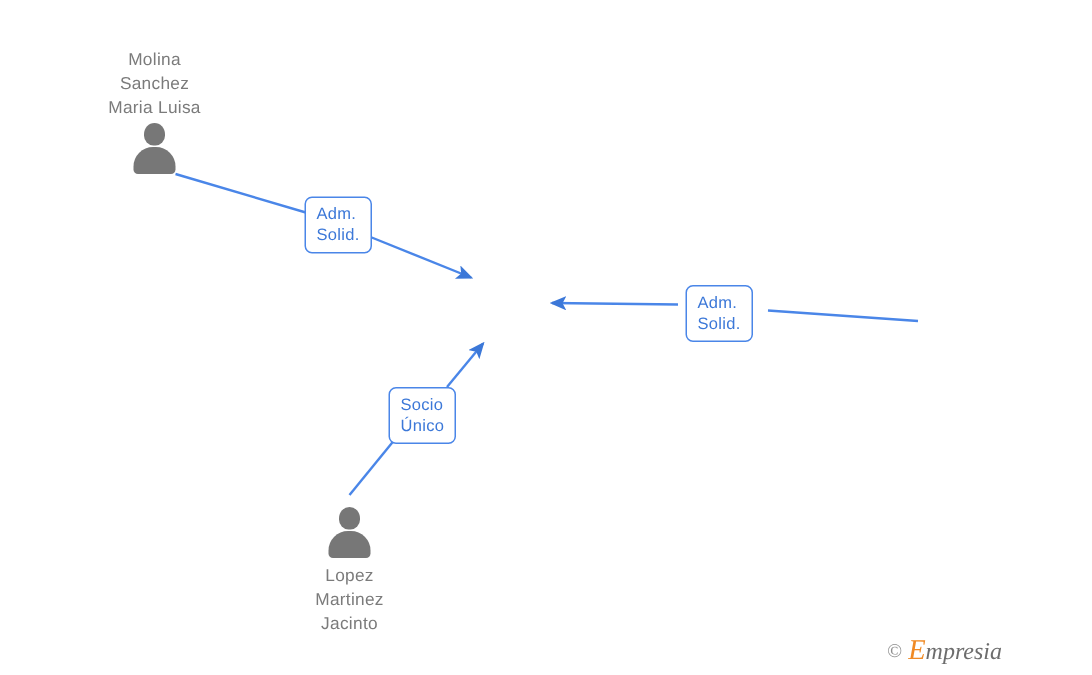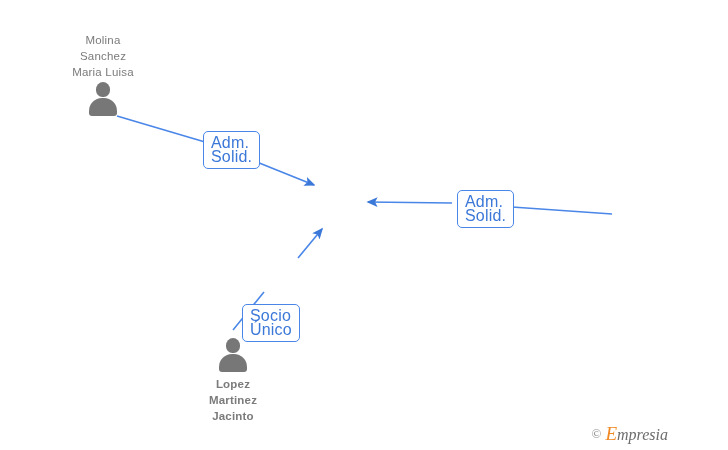--- a/index.html
+++ b/index.html
@@ -117,21 +117,21 @@
   }
 
   
   .badge {
     position: absolute;
     box-sizing: border-box;
     border: 1.4px solid #4a86e8;
     border-radius: 5px;
     background: #ffffff;
     color: #3c78d8;
-    font-size: 16px;
+    font-size: 11px;
     line-height: 14px;
     letter-spacing: 0.2px;
     padding: 4px 7px;
     white-space: pre-line;
     text-align: left;
   }
 
   
   #watermark {
     position: absolute;
@@ -187,39 +187,39 @@
     <div class="node-icon">
       <div class="person">
         <div class="head"></div>
         <div class="body"></div>
       </div>
     </div>
   </div>
 
 
 
-  <div class="node" style="left:233px; top:336px;font-weight:bold;">
+  <div class="node" style="left:233px; top:336px;">
     <div class="node-icon">
       <div class="person">
         <div class="head"></div>
         <div class="body"></div>
       </div>
     </div>
     <div class="node-label">Lopez
 Martinez
 Jacinto</div>
   </div>
 
   <div class="badge" style="left:203px; top:131px;">Adm.
 Solid.</div>
 
   <div class="badge" style="left:457px; top:190px;">Adm.
 Solid.</div>
 
-  <div class="badge" style="left:242px; top:258px;margin-top:46px;">Socio
+  <div class="badge" style="left:259px; top:258px;">Socio
 Único</div>
 
   <div id="watermark">
     <span class="copy">©</span>
     <span><span class="brand-e">E</span><span class="brand-rest">mpresia</span></span>
   </div>
 
 </div>
 
 </body></html>

